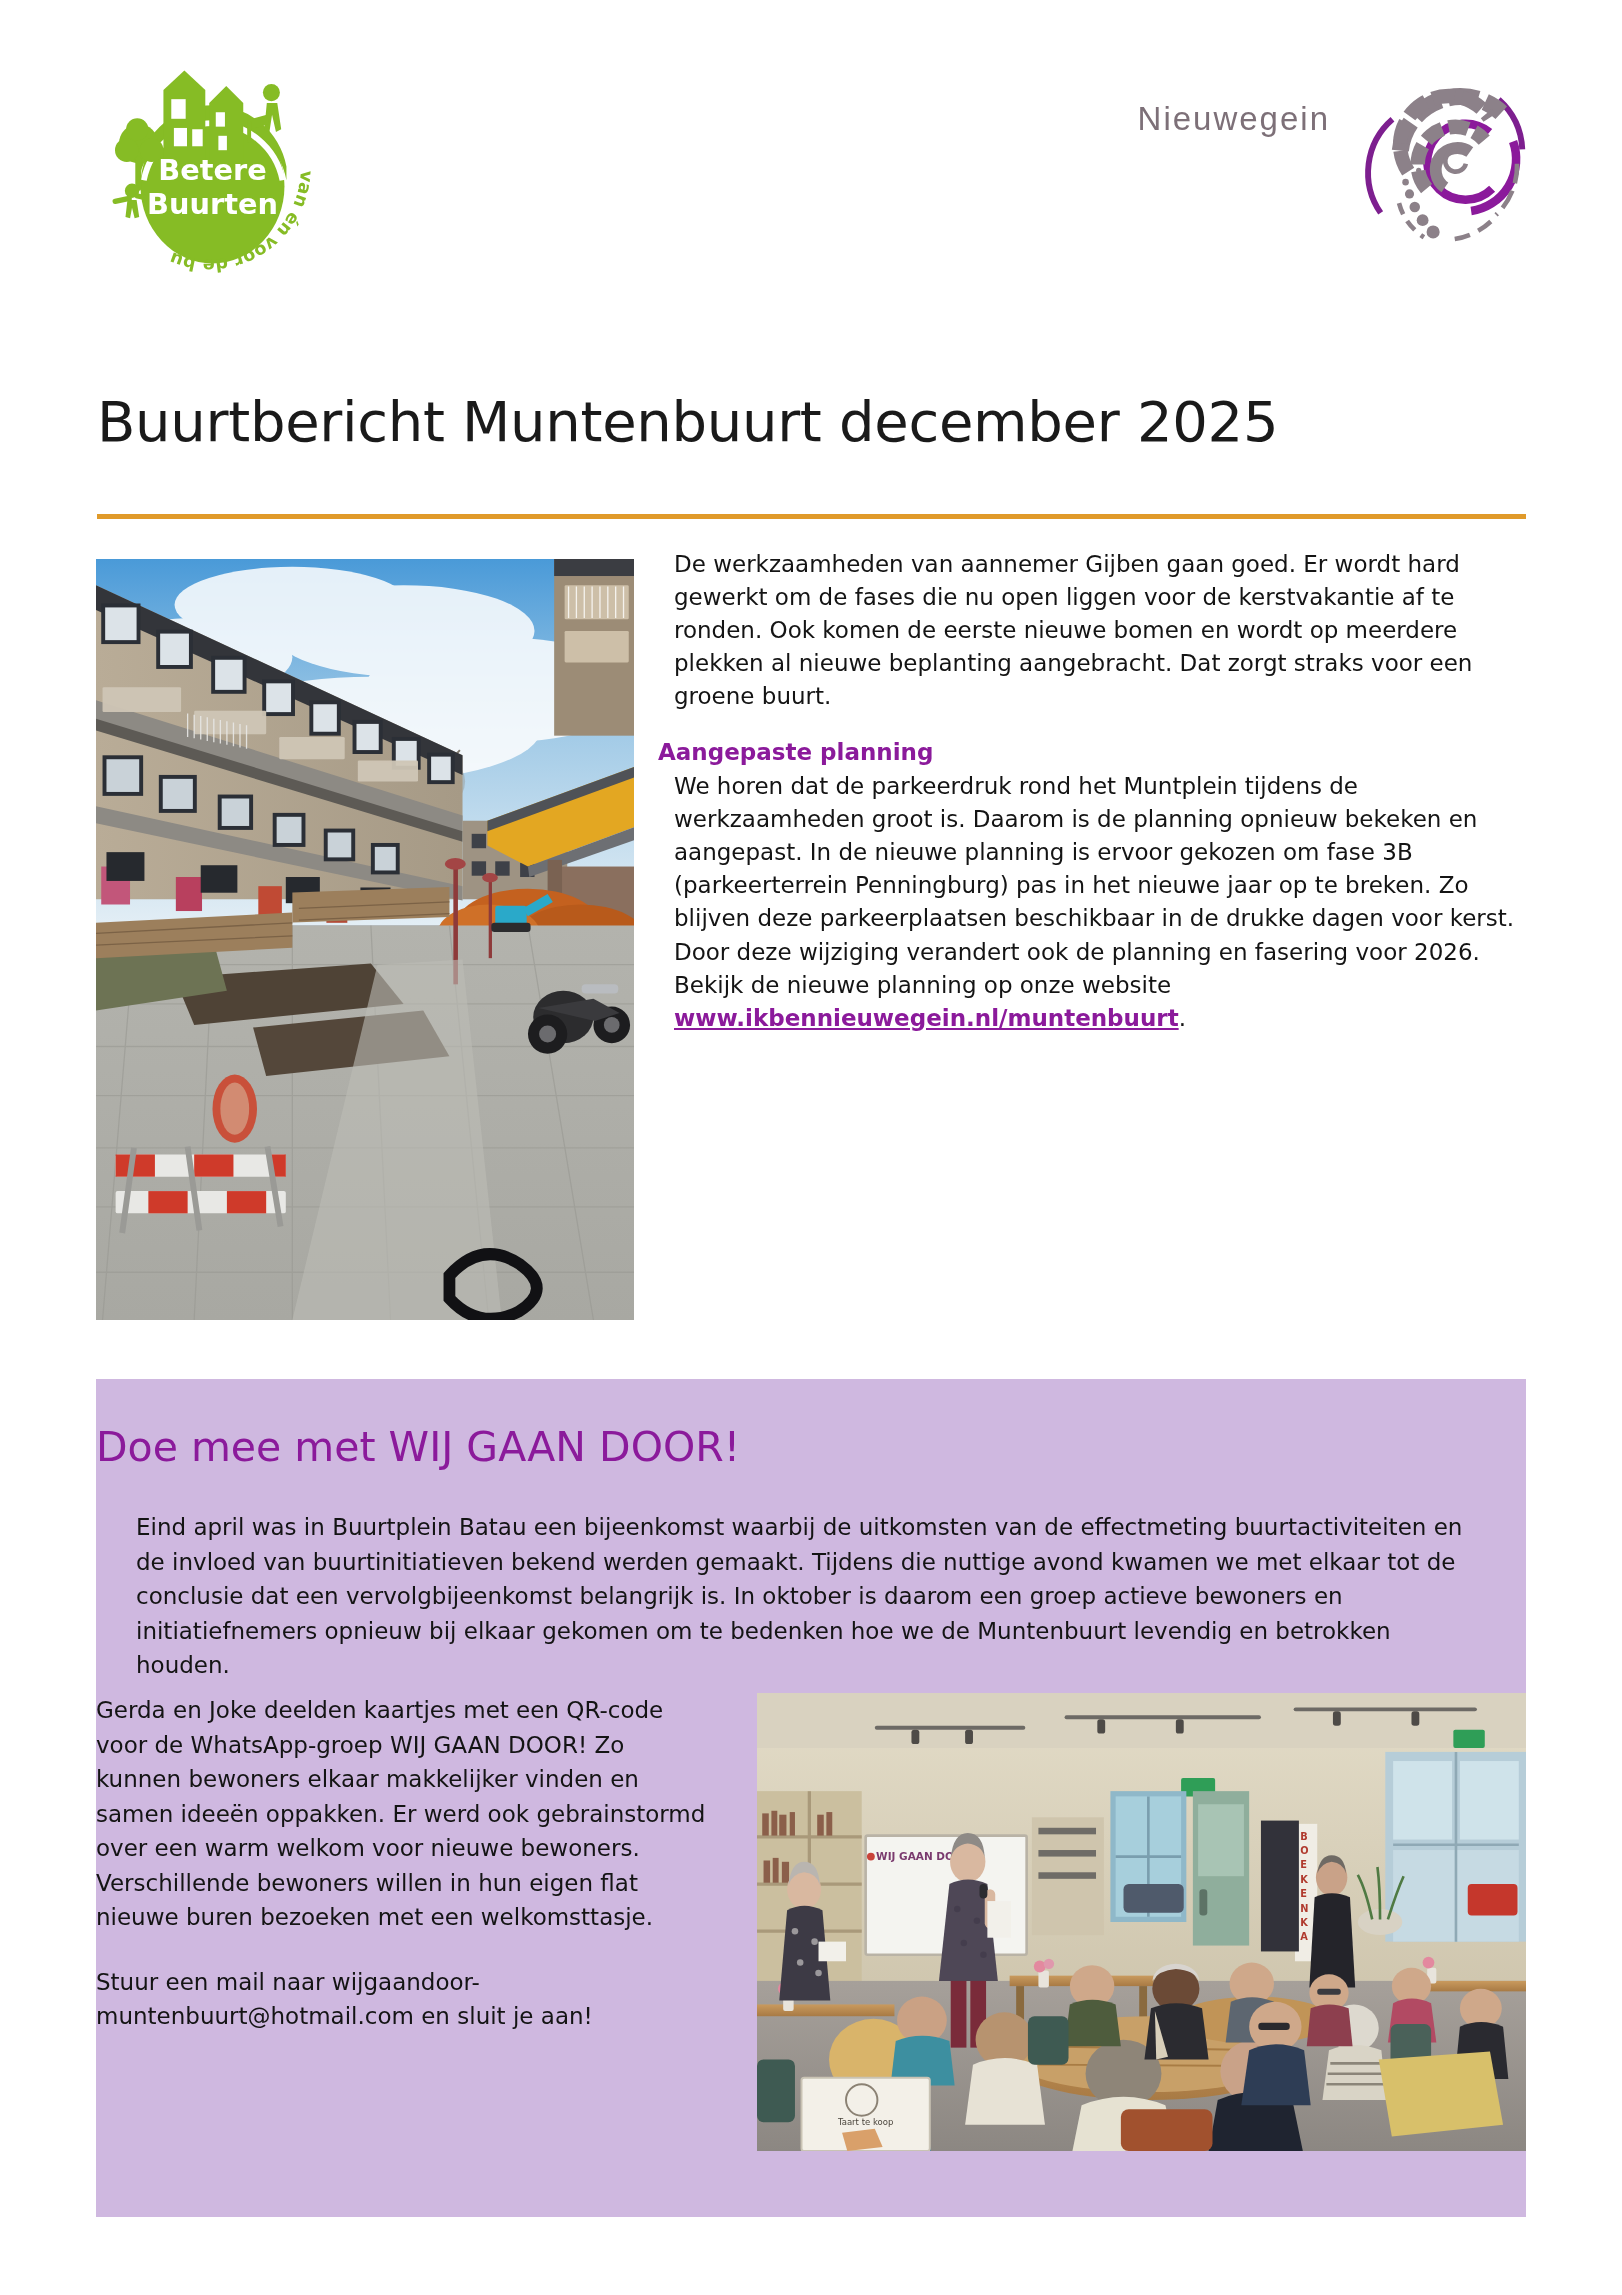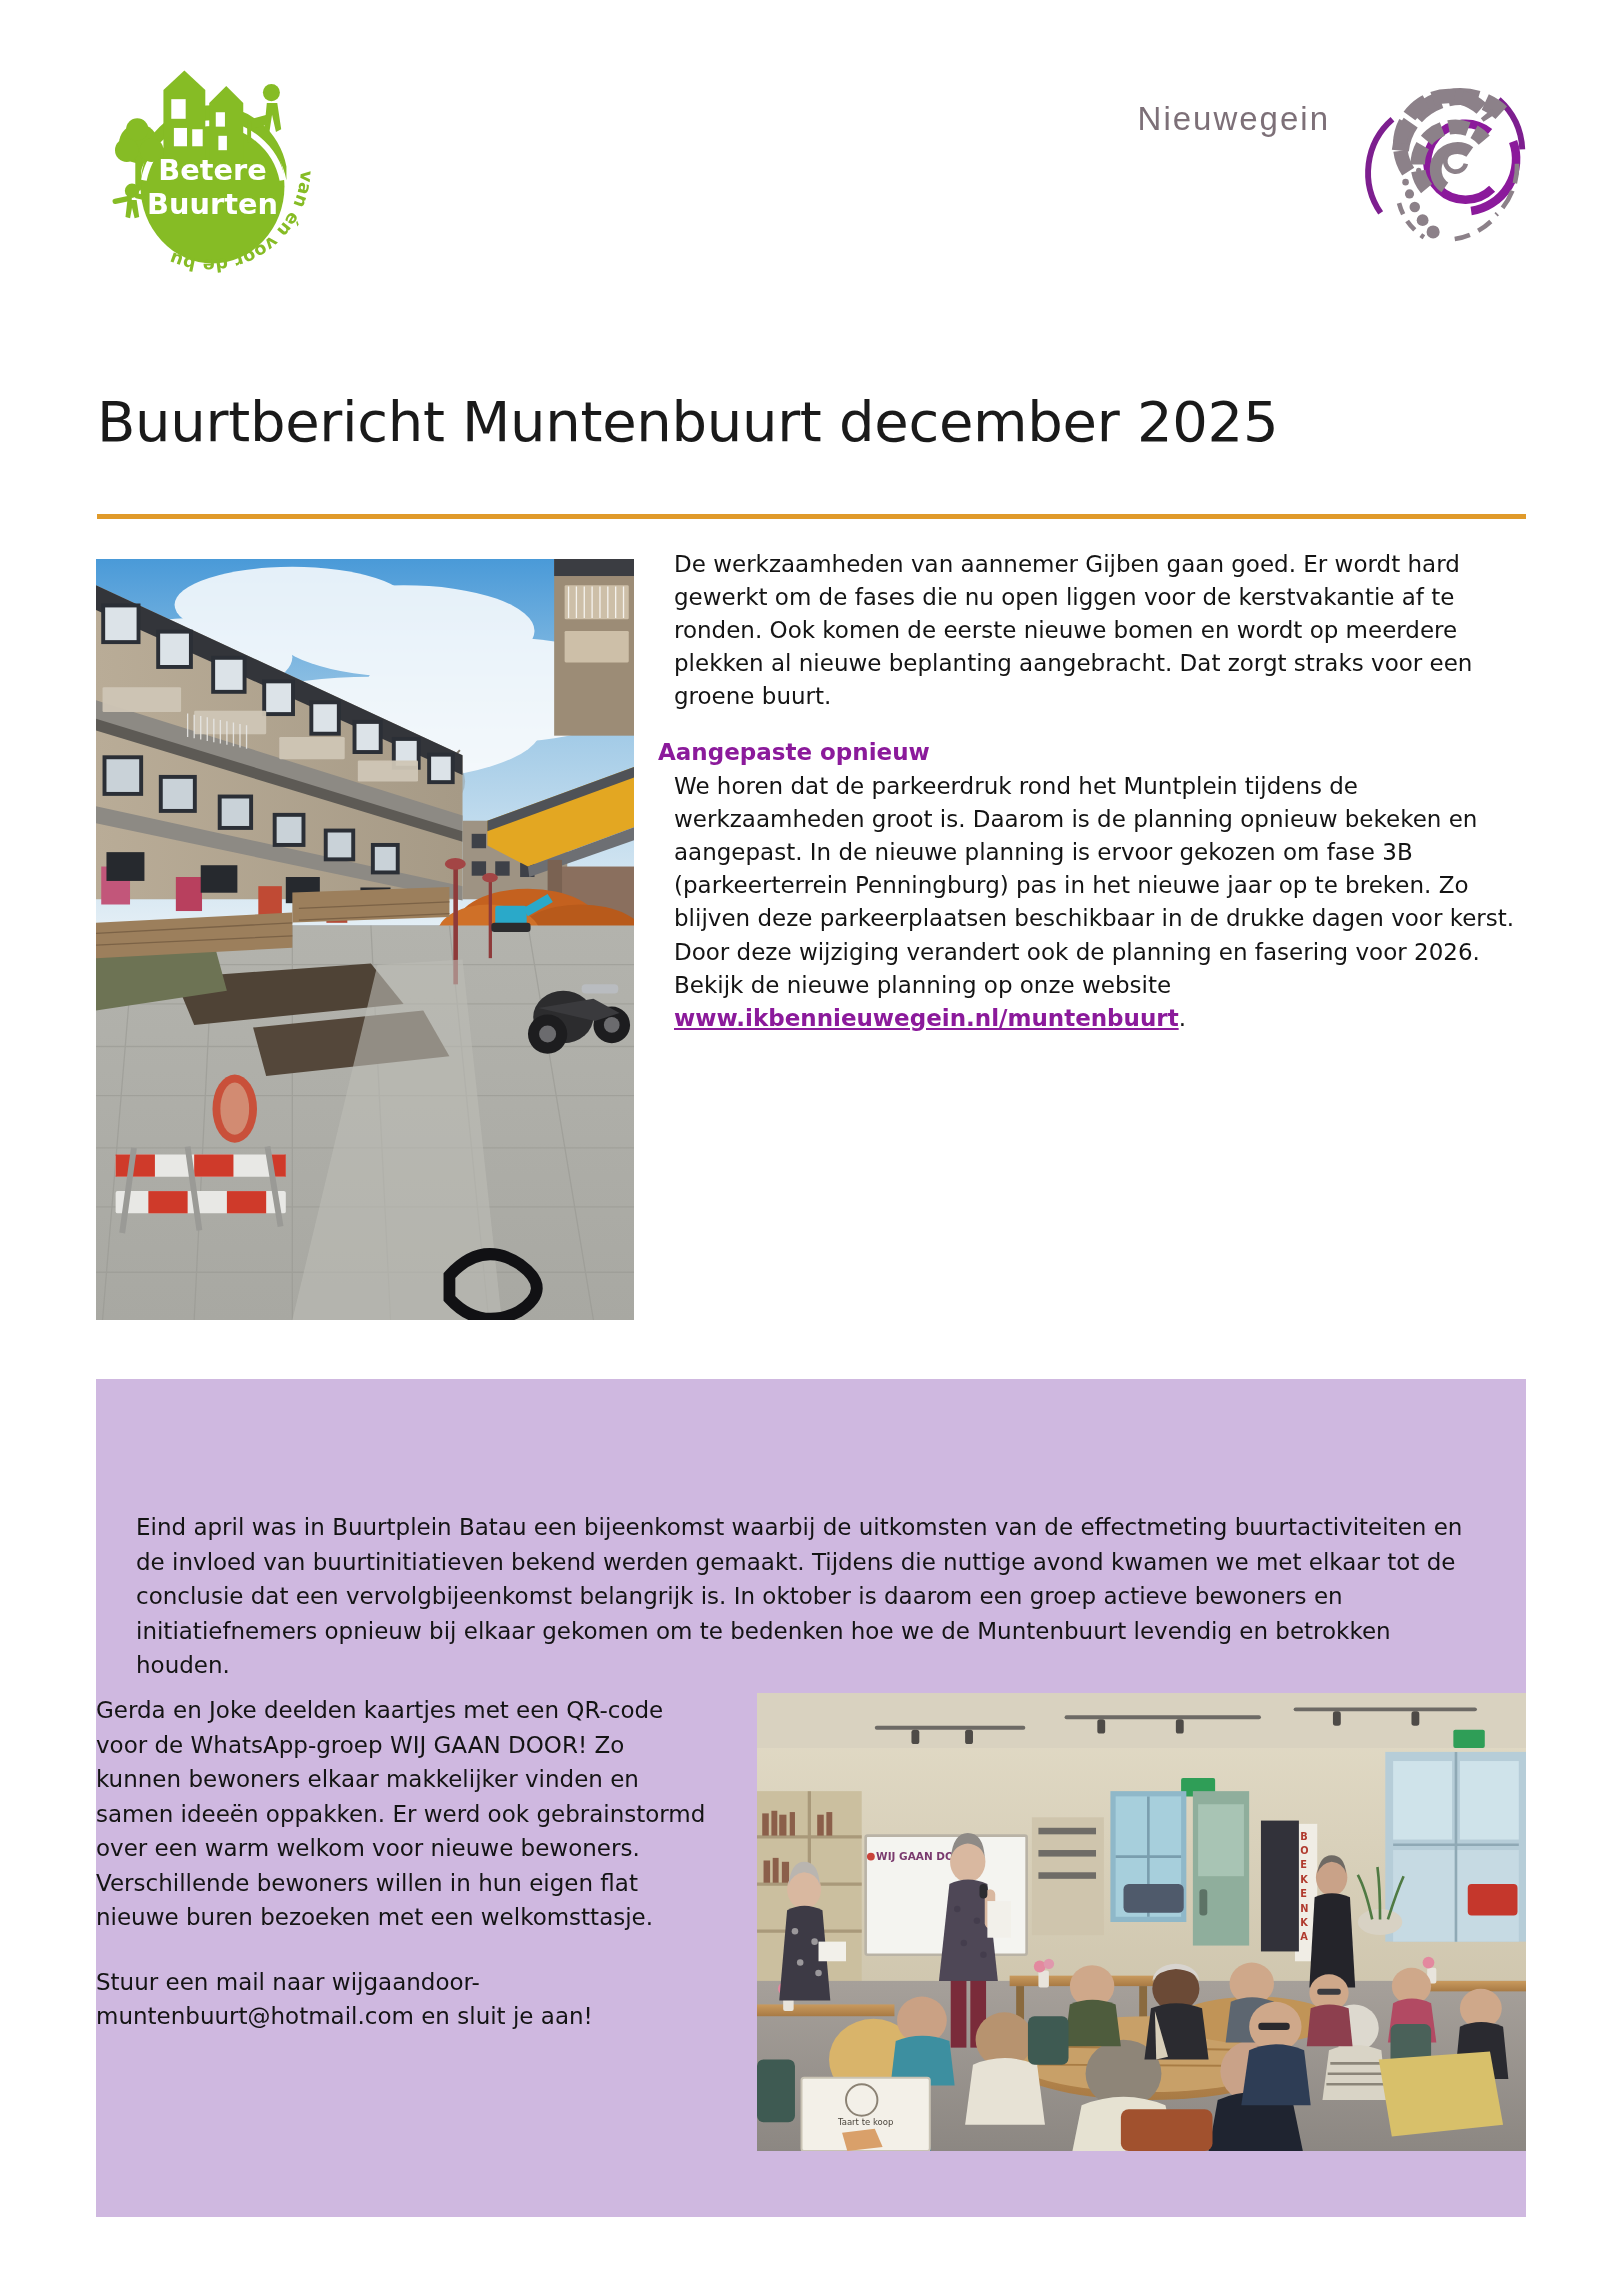--- a/index.html
+++ b/index.html
@@ -402,31 +402,32 @@
       <path d="M 540 1095 Q 590 1040 648 1078 Q 700 1116 646 1150 Q 586 1180 540 1130 Z" fill="none" stroke="#111114" stroke-width="18"></path>
     </svg>
   </div>
 
   <div class="col-right">
 
     <div class="body-txt">
       <p>De werkzaamheden van aannemer Gijben gaan goed. Er wordt hard gewerkt om de fases die nu open liggen voor de kerstvakantie af te ronden. Ook komen de eerste nieuwe bomen en wordt op meerdere plekken al nieuwe beplanting aangebracht. Dat zorgt straks voor een groene buurt.</p>
 
       <div>
-        <div class="sub-h">Aangepaste opnieuw</div>
+        <div class="sub-h">Aangepaste planning</div>
         <p>We horen dat de parkeerdruk rond het Muntplein tijdens de werkzaamheden groot is. Daarom is de planning opnieuw bekeken en aangepast. In de nieuwe planning is ervoor gekozen om fase 3B (parkeerterrein Penningburg) pas in het nieuwe jaar op te breken. Zo blijven deze parkeerplaatsen beschikbaar in de drukke dagen voor kerst.</p>
       </div>
 
       <p><span>Door deze wijziging verandert ook de planning en fasering voor 2026. Bekijk de nieuwe planning op onze website </span><a class="lnk" href="#">www.ikbennieuwegein.nl/muntenbuurt</a><span>.</span></p>
     </div>
   </div>
 
   <div class="panel">
     <div class="panel-inner" style="padding:0 46px;">
 
+      <div class="h-panel">Doe mee met WIJ GAAN DOOR!</div>
 
       <div class="panel-intro">Eind april was in Buurtplein Batau een bijeenkomst waarbij de uitkomsten van de effectmeting buurtactiviteiten en de invloed van buurtinitiatieven bekend werden gemaakt. Tijdens die nuttige avond kwamen we met elkaar tot de conclusie dat een vervolgbijeenkomst belangrijk is. In oktober is daarom een groep actieve bewoners en initiatiefnemers opnieuw bij elkaar gekomen om te bedenken hoe we de Muntenbuurt levendig en betrokken houden.</div>
 
       <div class="panel-left">
         <p>Gerda en Joke deelden kaartjes met een QR-code voor de WhatsApp-groep WIJ GAAN DOOR! Zo kunnen bewoners elkaar makkelijker vinden en samen ideeën oppakken. Er werd ook gebrainstormd over een warm welkom voor nieuwe bewoners. Verschillende bewoners willen in hun eigen flat nieuwe buren bezoeken met een welkomsttasje.</p>
         <div>
           <p style="margin:0">Stuur een mail naar wijgaandoor-muntenbuurt@hotmail.com en sluit je aan!</p>
         </div>
       </div>
 

